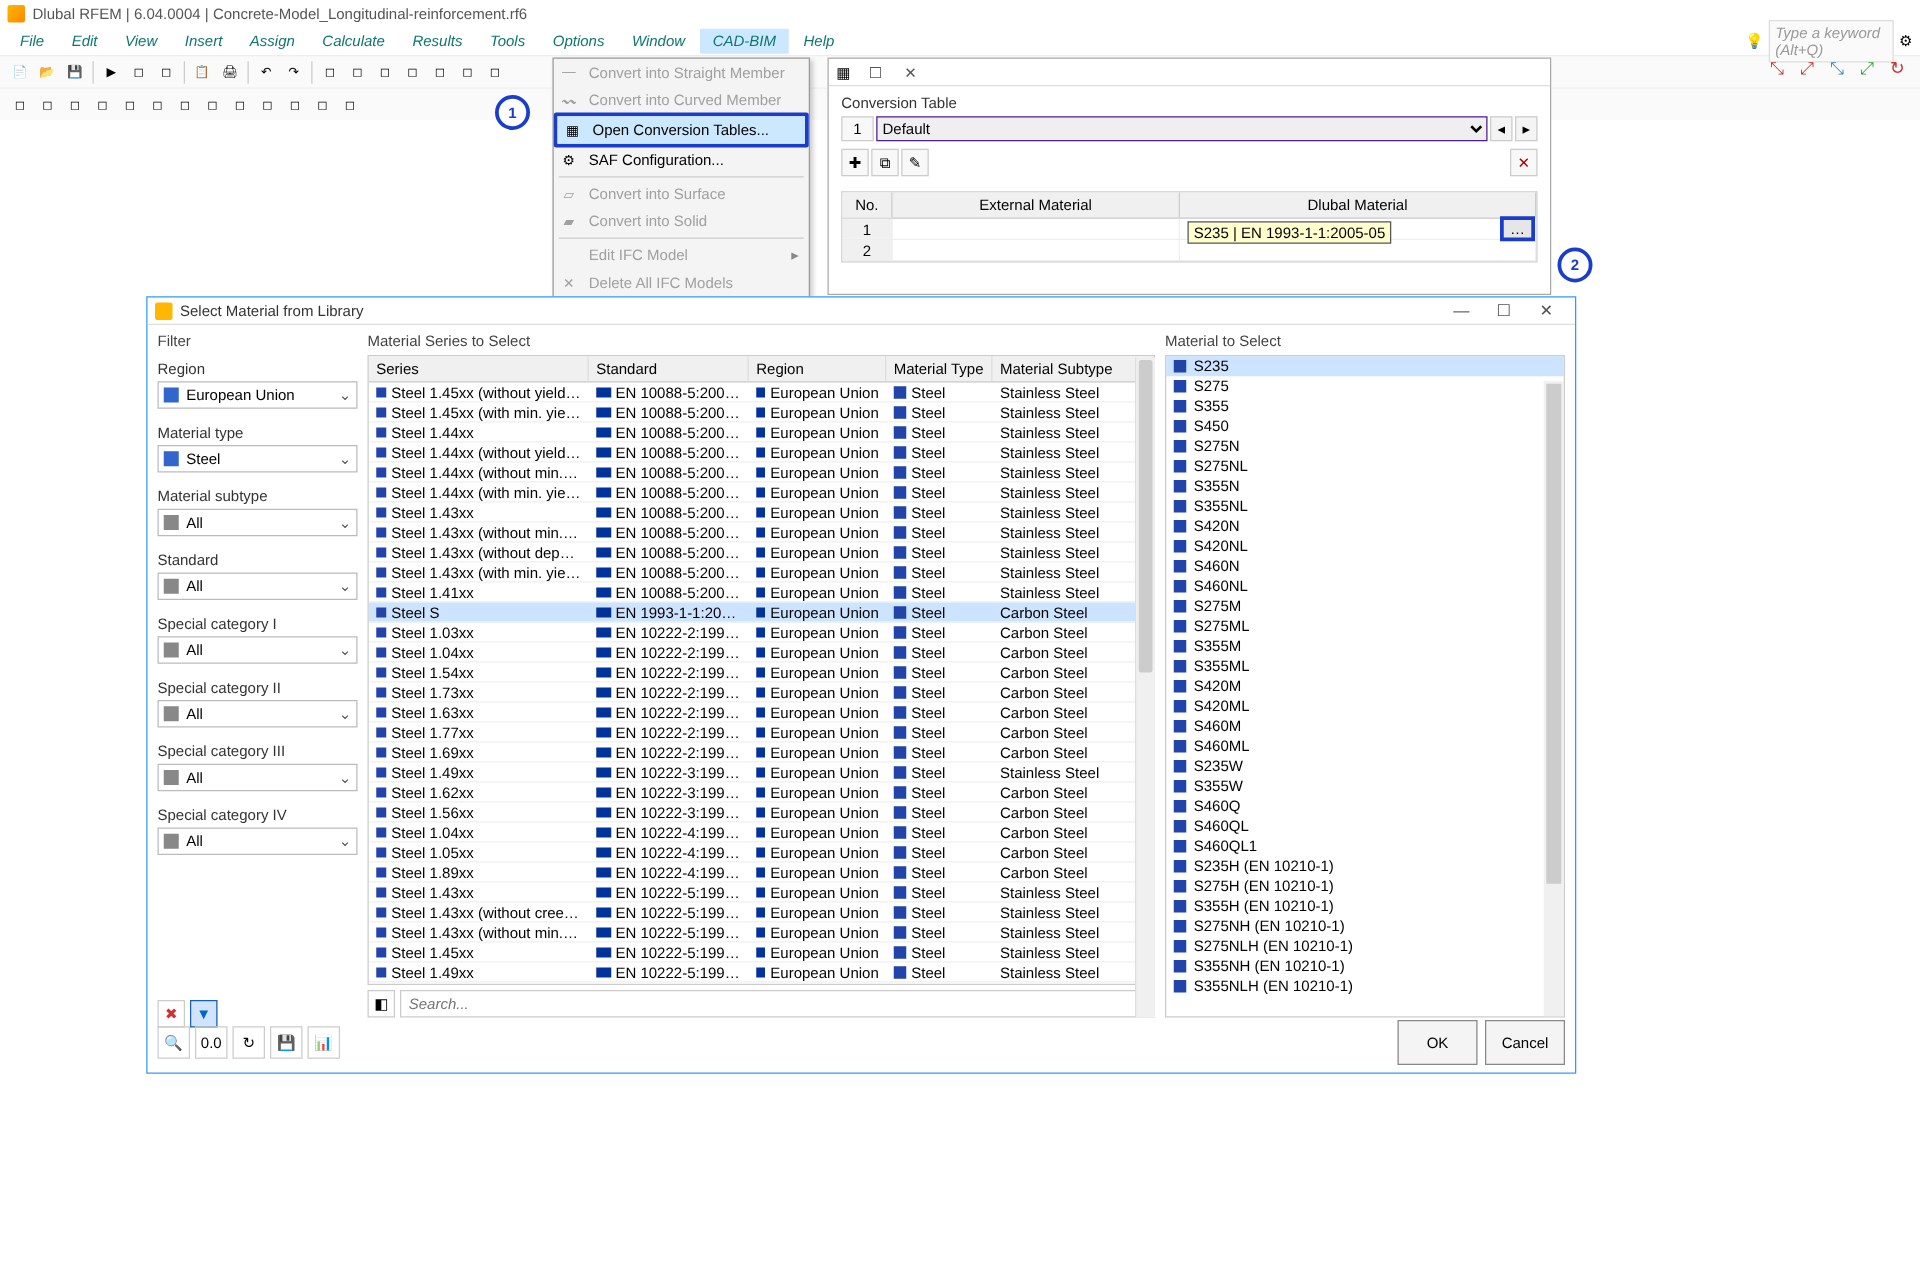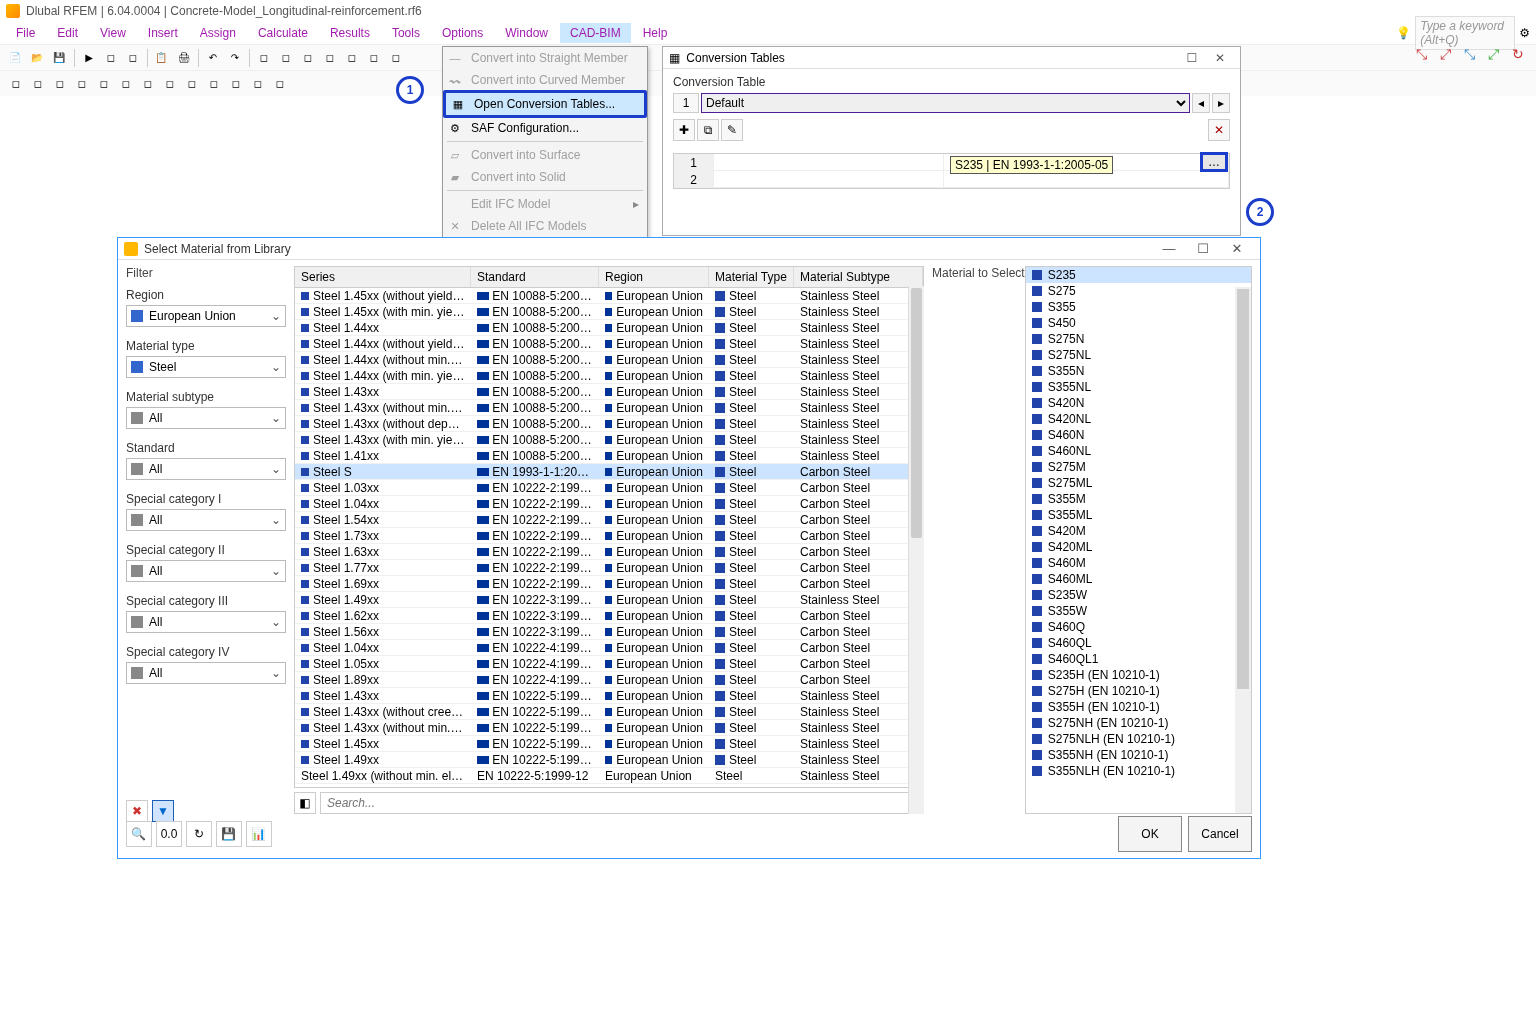--- a/index.html
+++ b/index.html
@@ -5,21 +5,21 @@
 * { box-sizing: border-box; margin: 0; padding: 0; font-family: "Segoe UI", Tahoma, sans-serif; font-size: 12px; }
 body { background: #fff; width: 1536px; height: 1012px; overflow: hidden; position: relative; }
 
 
 .titlebar { height: 22px; background: #fff; display: flex; align-items: center; padding: 0 6px; }
 .titlebar .logo { width: 14px; height: 14px; background: linear-gradient(135deg,#ffb700,#ff8800); border-radius: 2px; margin-right: 6px; }
 .titlebar .title { color: #555; }
 
 
 .menubar { height: 22px; display: flex; align-items: center; padding: 0 6px; gap: 2px; background: #fff; }
-.menubar .mitem { padding: 3px 10px; color: #a21caf; }
+.menubar .mitem { padding: 3px 10px; color: #0f766e; font-style: italic; }
 .menubar .mitem.active { background: #cce8ff; }
 .menubar .right { margin-left: auto; display: flex; align-items: center; gap: 4px; }
 .menubar .kw { color: #999; font-style: italic; width: 100px; border: 1px solid #ddd; padding: 2px 4px; background: #fafafa;}
 
 
 .toolbar { height: 26px; background: #fafafa; border-top: 1px solid #eee; display: flex; align-items: center; padding: 0 6px; gap: 2px; }
 .tbtn { width: 20px; height: 20px; border: 1px solid transparent; display:inline-flex; align-items:center; justify-content:center; font-size:10px;}
 .tsep { width:1px; height: 18px; background:#ccc; margin:0 2px;}
 
 
@@ -99,21 +99,21 @@
 .c-ser{width:176px;} .c-std{width:128px;} .c-reg{width:110px; display:flex; align-items:center; gap:4px;} .c-mt{width:85px; display:flex; align-items:center; gap:4px;} .c-ms{flex:1;}
 .flag{width:12px;height:8px;background:#003399;display:inline-block;}
 .c-mt .sw{width:10px;height:10px;background:#2244aa;display:inline-block;}
 .sbar { position:absolute; right:0; top:20px; bottom:0; width:16px; background:#f0f0f0; border-left:1px solid #ddd;}
 .sbar .thumb { position:absolute; left:2px; right:2px; top:2px; height:250px; background:#ccc; border-radius:2px;}
 
 .search-row { display:flex; align-items:center; gap:4px; margin-top:4px;}
 .search-row .sic { width:22px; height:22px; border:1px solid #ccc; display:flex; align-items:center; justify-content:center;}
 .search-row input { flex:1; height:22px; border:1px solid #ccc; padding:0 6px; font-style:italic; color:#888;}
 
-.matsel-col { width:320px; display:flex; flex-direction:row;}
+.matsel-col { width:320px; display:flex; flex-direction:column;}
 .matsel-col .mhdr { color:#444; margin-bottom:4px;}
 .mat-list { border:1px solid #ccc; flex:1; position:relative;}
 .mat-list .lhdr { background:#f0f0f0; border-bottom:1px solid #ccc; padding:3px 6px;}
 .mat-list .litem { display:flex; align-items:center; gap:6px; padding:1px 6px; height:16px;}
 .mat-list .litem.sel { background:#cce4ff;}
 .mat-list .litem .sw { width:10px; height:10px; background:#2244aa;}
 .mat-list .sbar2 { position:absolute; right:0; top:20px; bottom:0; width:16px; background:#f0f0f0;}
 .mat-list .sbar2 .thumb { position:absolute; left:2px; right:2px; top:2px; height:400px; background:#ccc;}
 
 .dlg-footer { position:absolute; bottom:6px; left:8px; right:8px; display:flex; align-items:center;}
@@ -232,40 +232,44 @@
   <div class="ditem disabled">
       <span class="icon">✕</span>
       <span>Delete All IFC Models</span>
     </div>
 </div>
 <div class="callout" style="top:76px; left:396px;">1</div>
 
 <div class="conv-panel">
   <div class="hdr">
     <span style="margin-right:6px;">▦</span>
-    <span class="ttl">Conversion Tables</span>
     <span class="wbtn">☐</span>
     <span class="wbtn">✕</span>
   </div>
   <div class="conv-sec">
     <div class="label">Conversion Table</div>
     <div class="conv-row1">
       <div class="num">1</div>
       <select><option>Default</option></select>
       <div class="nav">◂</div>
       <div class="nav">▸</div>
     </div>
     <div class="conv-btnrow">
       <div class="ib">✚</div>
       <div class="ib">⧉</div>
       <div class="ib">✎</div>
       <div class="ib del">✕</div>
     </div>
   </div>
   <div class="conv-grid">
+    <div class="ghdr">
+      <div class="c-no">No.</div>
+      <div class="c-ext">External Material</div>
+      <div class="c-dl">Dlubal Material</div>
+    </div>
     <div class="grow">
       <div class="c-no">1</div>
       <div class="c-ext"></div>
       <div class="c-dl dl-cell-wrap">
         <span class="conv-cell-edit">S235 | EN 1993-1-1:2005-05</span>
         <span class="conv-cell-btn">…</span>
       </div>
     </div>
     <div class="grow">
       <div class="c-no">2</div>
@@ -350,20 +354,21 @@
   <div class="fsel">
               <span class="sw gray"></span>
               <span>All</span>
               <span class="dd">⌄</span>
             </div>
           </div>
         </div>
     </div>
 
     <div class="series-col">
+      <div class="shdr">Material Series to Select</div>
       <div class="series-table">
         <div class="thdr">
           <div class="c-ser">Series</div>
           <div class="c-std">Standard</div>
           <div class="c-reg">Region</div>
           <div class="c-mt">Material Type</div>
           <div class="c-ms">Material Subtype</div>
         </div>
         <div class="tbody" id="series-body">
             <div class="trow">

